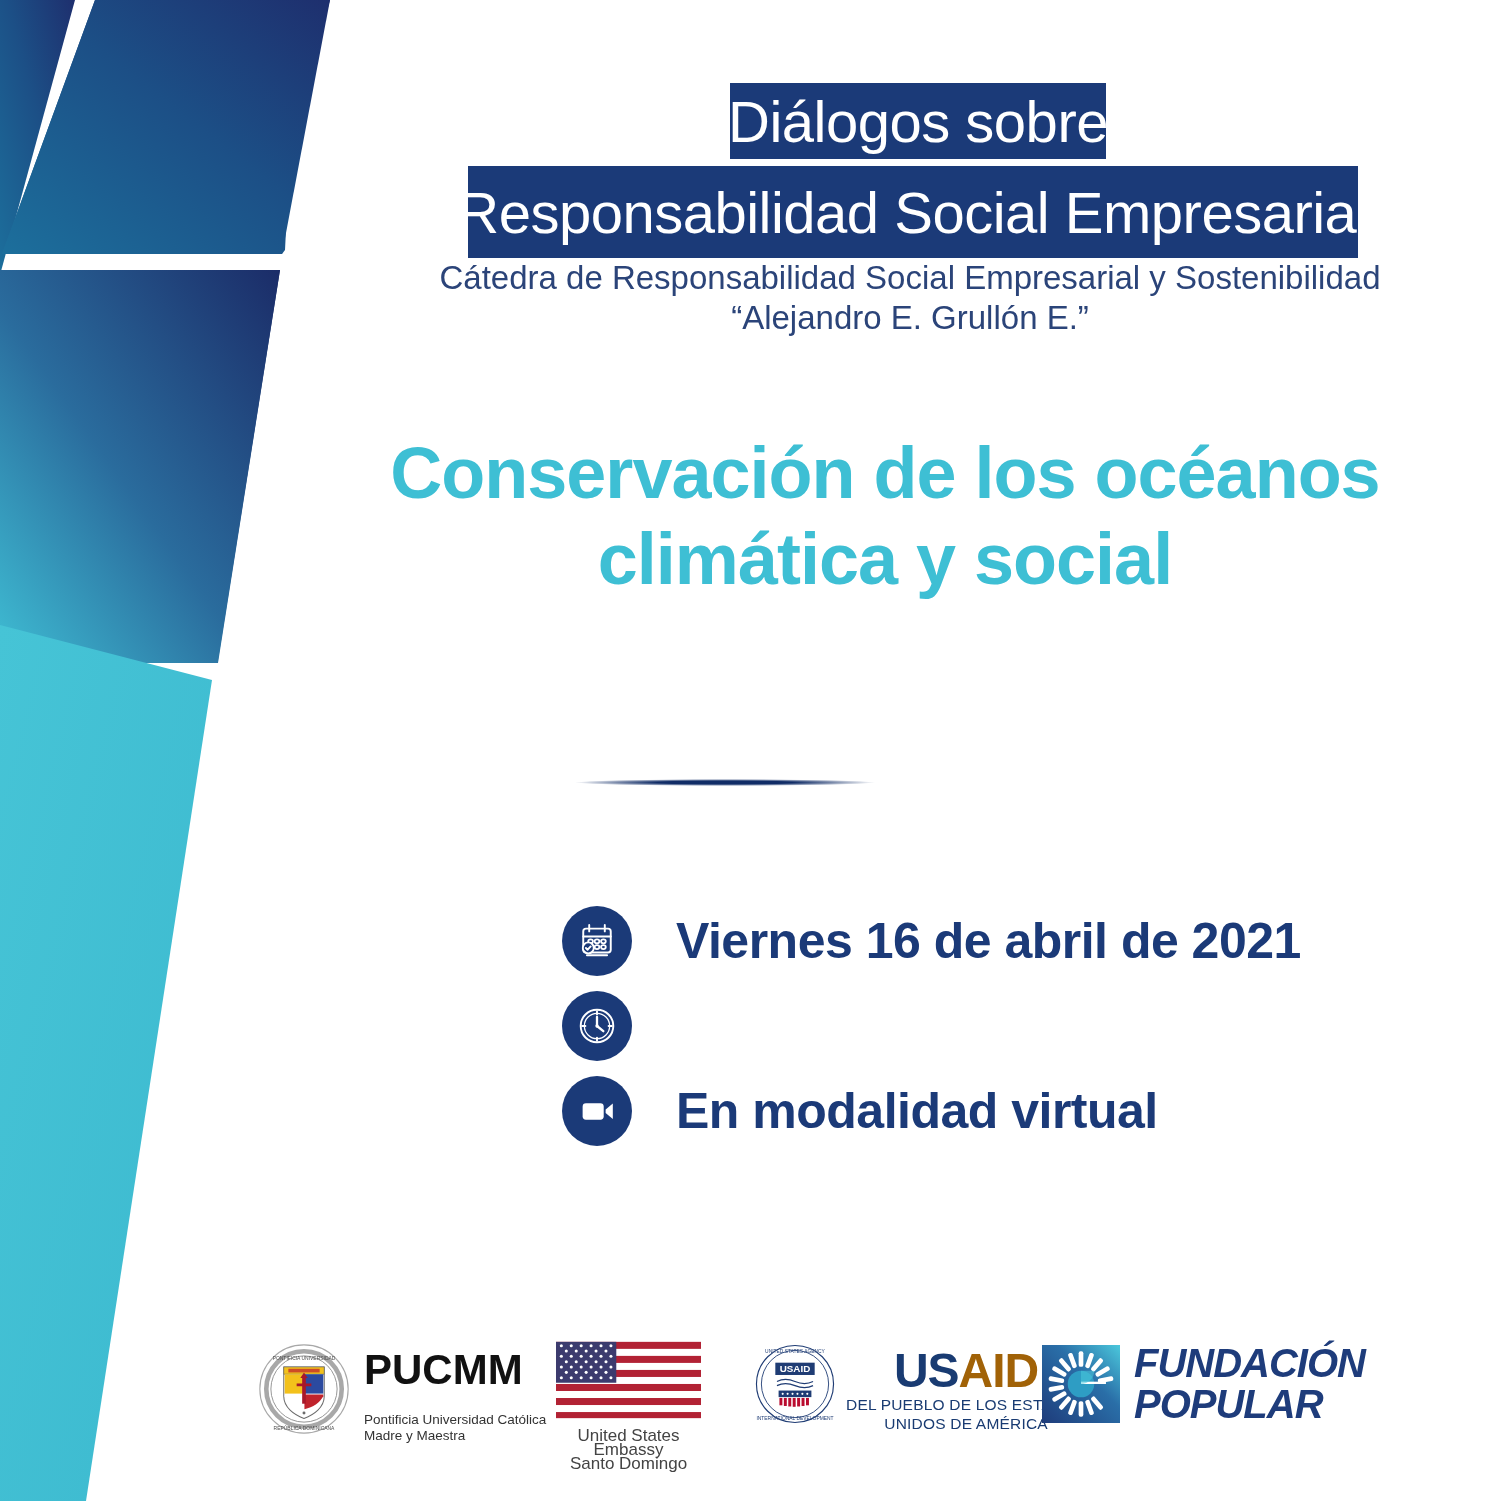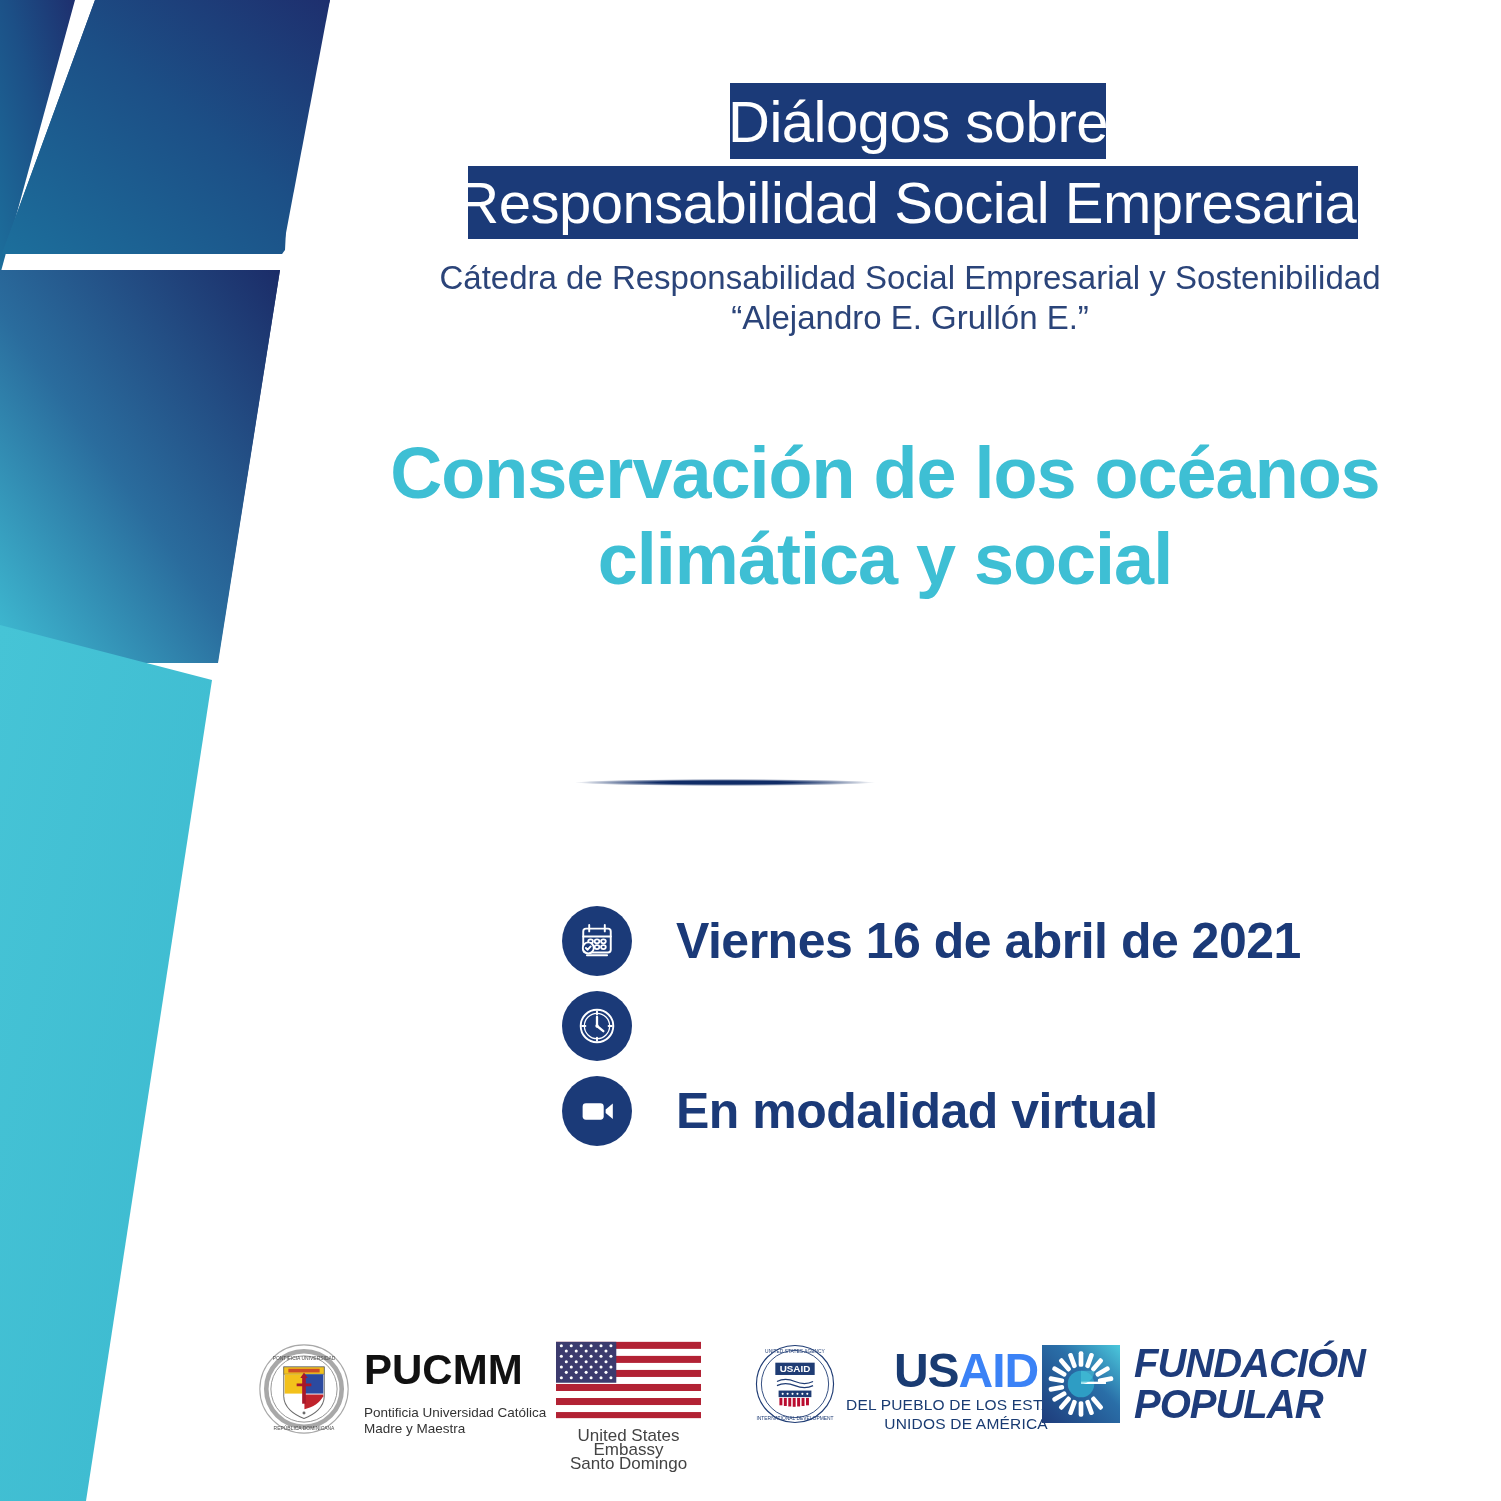--- a/index.html
+++ b/index.html
@@ -30,21 +30,21 @@
     background:#1B3A78;
     color:#ffffff;
     display:flex;align-items:center;justify-content:center;
     white-space:nowrap;
   }
   #bar-line1{
     left:730px;top:83px;width:376px;height:76px;
     font-size:58px;font-weight:400;letter-spacing:-0.5px;
   }
   #bar-line2{
-    left:468px;top:166px;width:890px;height:73px;
+    left:468px;top:166px;width:890px;height:92px;
     font-size:58px;font-weight:400;letter-spacing:-0.5px;
   }
   #catedra{
     position:absolute;left:360px;top:258px;width:1100px;
     text-align:center;color:#2B4479;
     font-size:33px;line-height:40px;font-weight:400;
   }
 
   
   #headline{
@@ -93,36 +93,36 @@
   .logo{position:absolute;}
 
   
   #logo-pucmm{left:258px;top:8px;display:flex;align-items:flex-start;}
   #pucmm-wordmark{margin-left:14px;margin-top:6px;}
   #pucmm-name{
     font-size:42px;font-weight:700;color:#111;letter-spacing:0px;
     line-height:42px;font-family:"Liberation Sans",sans-serif;
   }
   #pucmm-sub{
-    font-size:13.5px;color:#333;line-height:16px;margin-top:14px;
+    font-size:13.5px;color:#333;line-height:16px;margin-top:21px;
     font-family:"Liberation Sans",sans-serif;
   }
 
   
   #logo-embassy{left:556px;top:6px;width:145px;text-align:center;}
   #embassy-caption{
     margin-top:6px;font-size:17px;color:#444;line-height:14px;
   }
 
   
   #logo-usaid{left:754px;top:8px;display:flex;align-items:flex-start;}
   #usaid-word{margin-left:10px;margin-top:4px;text-align:center;}
   #usaid-main{font-size:48px;font-weight:700;line-height:48px;letter-spacing:-1px;}
   #usaid-us{color:#193B72;}
-  #usaid-aid{color:#3b82f6;text-align:right;}
+  #usaid-aid{color:#a16207;text-align:right;}
   #usaid-sub1,#usaid-sub2{
     font-size:15.5px;color:#193B72;line-height:19px;letter-spacing:0.2px;
   }
 
   
   #logo-fp{left:1042px;top:8px;display:flex;align-items:center;}
   #fp-word{margin-left:14px;}
   #fp-l1,#fp-l2{
     font-size:40px;font-weight:700;font-style:italic;
     color:#1E3C7B;line-height:41px;letter-spacing:-1px;

